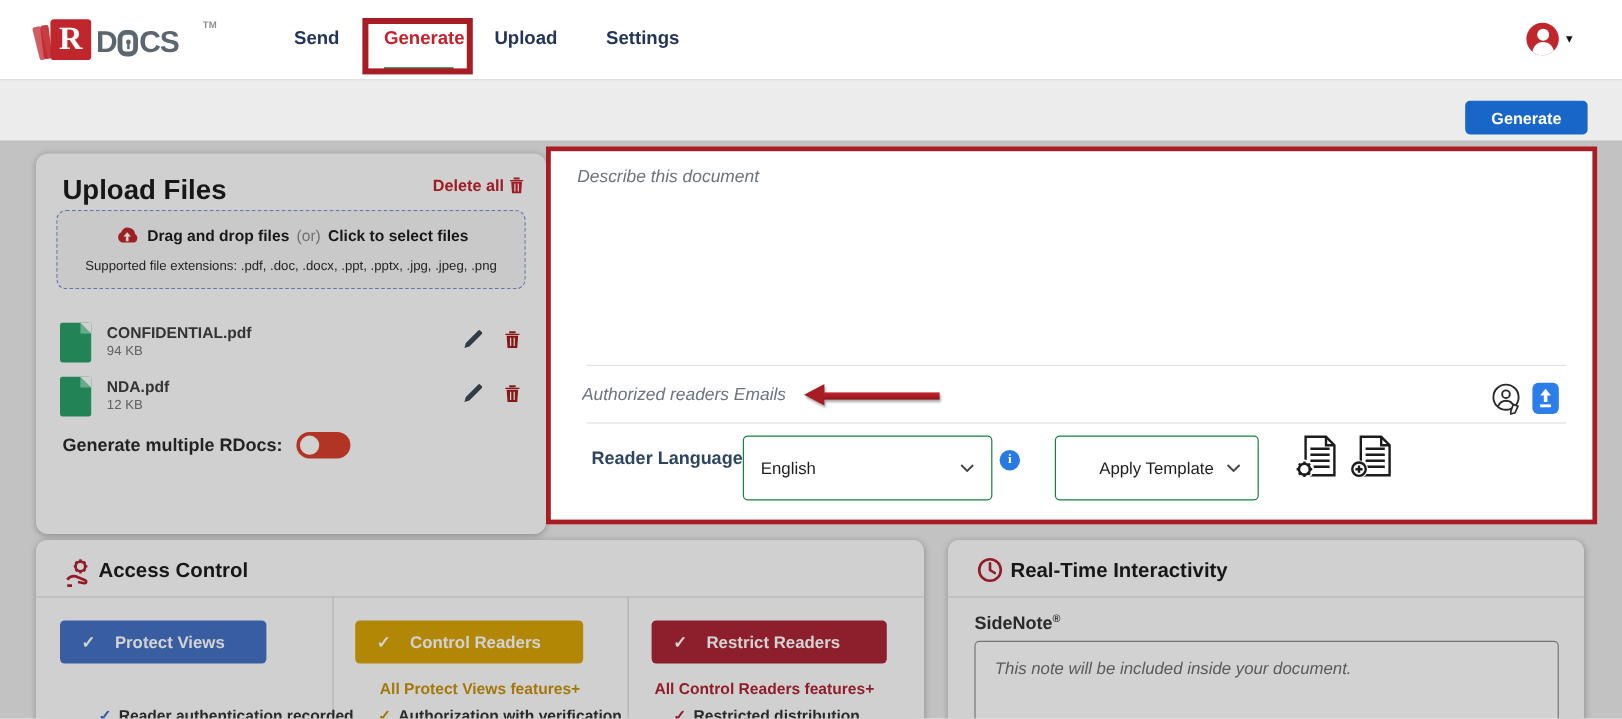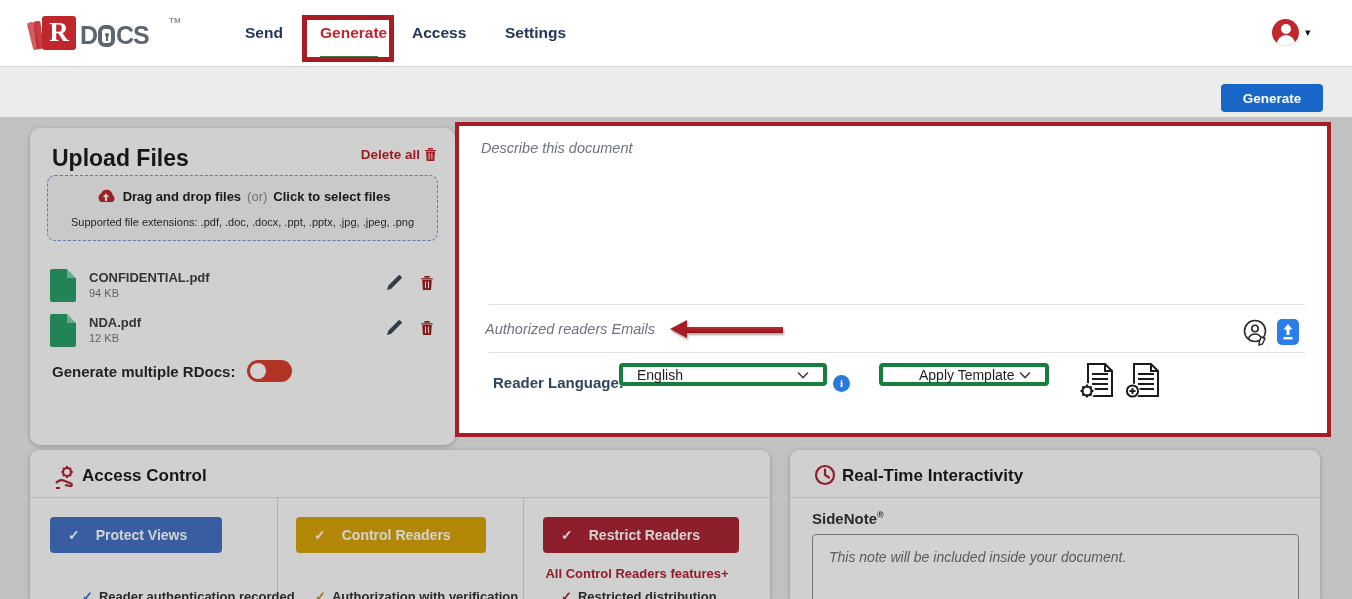--- a/index.html
+++ b/index.html
@@ -68,21 +68,21 @@
   .describe-input::placeholder { font-style:italic; color:#6b7280; }
   .cp-divider { position:absolute; left:30px; right:22px; height:1px; background:#e2e2e2; }
   .emails-input { position:absolute; left:26px; top:188px; width:300px; height:30px; border:none; outline:none; font-family:inherit; font-size:14.5px; color:#333; background:transparent; }
   .emails-input::placeholder { font-style:italic; color:#6b7280; }
   .anno-arrow { position:absolute; left:211px; top:194px; width:114px; height:19px; z-index:5; pointer-events:none; filter:drop-shadow(1px 2px 1px rgba(0,0,0,.35)); }
   .anno-arrow .shaft { position:absolute; left:16px; top:6.5px; width:97px; height:6px; background:linear-gradient(#c0272d,#8f161b); }
   .anno-arrow .head { position:absolute; left:0; top:0; width:0; height:0; border-top:9.5px solid transparent; border-bottom:9.5px solid transparent; border-right:17px solid #a81c24; }
   .icon-contact { position:absolute; left:783px; top:192px; cursor:pointer; }
   .icon-fileup { position:absolute; left:818px; top:193px; width:22px; height:26px; background:#2b7de9; border-radius:5px; cursor:pointer; }
   .lang-label { position:absolute; left:34px; top:248px; font-size:15px; font-weight:600; color:#2e4560; }
-  .select { position:absolute; top:237px; height:23px; border:4px solid #15803d; border-radius:4px; background:#fff; font-size:14px; color:#1e1e1e; display:flex; align-items:center; padding:0 14px; cursor:pointer; }
+  .select { position:absolute; top:237px; height:54px; border:1px solid #15803d; border-radius:4px; background:#fff; font-size:14px; color:#1e1e1e; display:flex; align-items:center; padding:0 14px; cursor:pointer; }
   .select .chev { margin-left:auto; }
   .select-lang { left:160px; width:208px; }
   .select-tpl { left:420px; width:170px;padding-left:36px; }
   .icon-info { position:absolute; left:374px; top:249px; width:17px; height:17px; background:#2879e0; border-radius:50%; color:#fff; font-size:11px; font-weight:bold; text-align:center; line-height:17px; font-family:"Liberation Serif", serif; cursor:pointer; }
   .icon-docbtn { position:absolute; top:234px; cursor:pointer; }
   .icon-doc-gear { left:618px; }
   .icon-doc-plus { left:664px; }
 
   
   .panel-access { position:absolute; left:30px; top:450px; width:740px; height:149px; background:#fdfdfd; border-radius:9px 9px 0 0; box-shadow:0 1px 5px rgba(0,0,0,.25); overflow:hidden; z-index:10; }
@@ -128,21 +128,21 @@
             <i></i>
             <b></b>
           </span>
           <span>CS</span>
       </div>
       <div class="logo-tm">TM</div>
     </div>
 
     <div class="nav-item" style="left:245px;">Send</div>
     <div class="nav-item active" style="left:320px;">Generate</div>
-    <div class="nav-item" style="left:412px;">Access</div>
+    <div class="nav-item" style="left:412px;">Upload</div>
     <div class="nav-item" style="left:505px;">Settings</div>
     <div class="nav-underline"></div>
     <div class="anno-box-generate"></div>
 
     <div class="avatar">
         <span class="head"></span>
         <span class="body"></span>
       </div>
     <div class="avatar-caret">▾</div>
   </div>
@@ -289,20 +289,21 @@
     </button>
     <button class="ac-btn ac-btn-gold">
       <span class="chk">✓</span>
       <span>Control Readers</span>
     </button>
     <button class="ac-btn ac-btn-red">
       <span class="chk">✓</span>
       <span>Restrict Readers</span>
     </button>
 
+    <div class="ac-note ac-note-gold">All Protect Views features+</div>
     <div class="ac-note ac-note-red">All Control Readers features+</div>
 
     <div class="ac-feature ac-f1"><span class="chk">✓</span><span>Reader authentication recorded</span></div>
     <div class="ac-feature ac-f2"><span class="chk">✓</span><span>Authorization with verification</span></div>
     <div class="ac-feature ac-f3"><span class="chk">✓</span><span>Restricted distribution</span></div>
   </div>
 
   <div class="panel-rt">
     <svg class="sec-icon" width="22" height="22" viewBox="0 0 22 22">
       <circle cx="11" cy="11" r="9" fill="none" stroke="#b02330" stroke-width="2.2"></circle>

